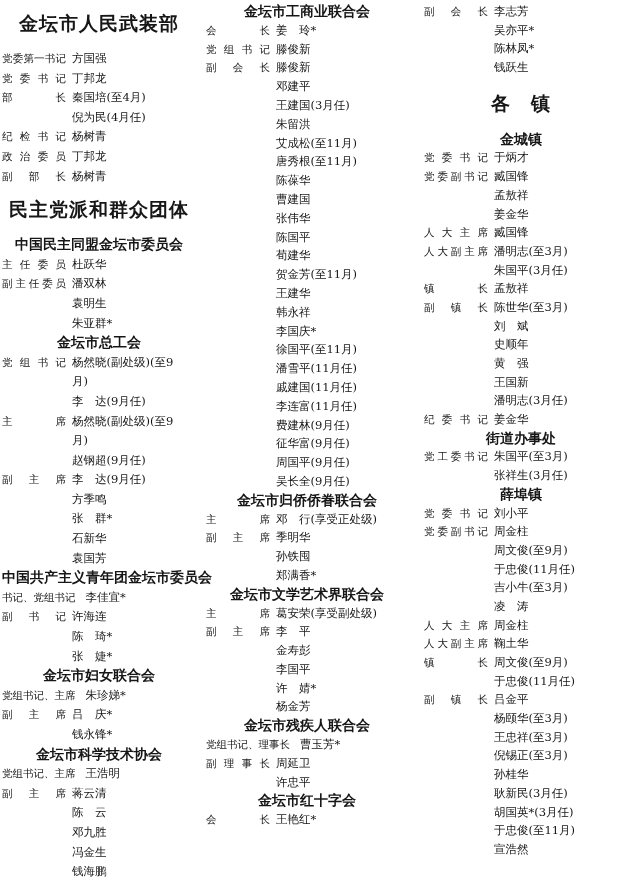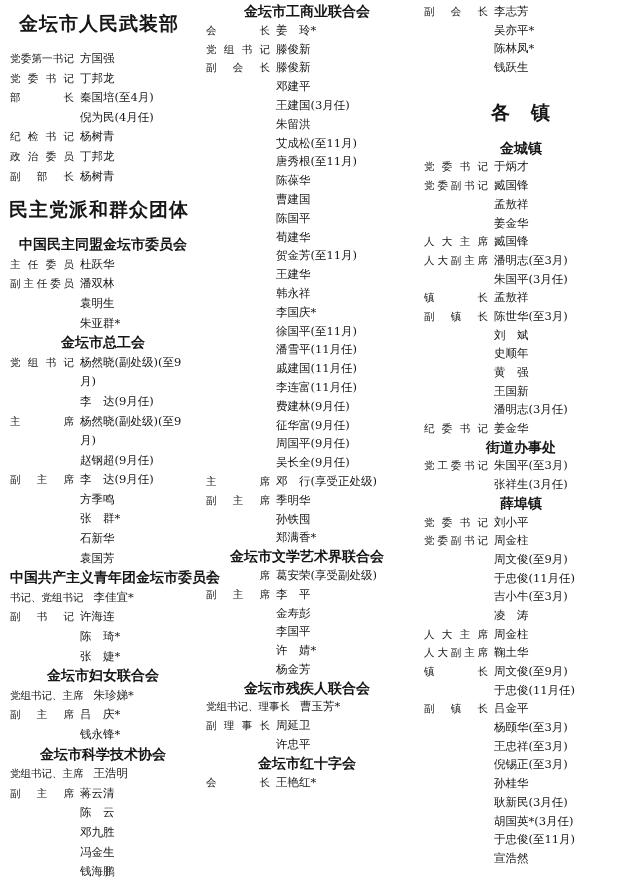--- a/index.html
+++ b/index.html
@@ -9,31 +9,31 @@
     color:#161616;
     -webkit-font-smoothing:antialiased;
   }
   .page{display:flex;width:618px;height:890px;overflow:hidden;background:#ffffff;}
   .col{box-sizing:border-box;flex:none;}
   .col-left  {width:196px;padding:4px 0 0 2px;}
   .col-middle{width:212px;padding:2px 0 0 10px;}
   .col-right {width:210px;padding:2px 0 0 16px;}
 
   .line{white-space:nowrap;}
-  .col-left   .line{line-height:19.6px;height:19.6px;margin-left:8px;}
+  .col-left   .line{line-height:19.6px;height:19.6px;}
   .col-middle .line{line-height:18.8px;height:18.8px;}
   .col-right  .line{line-height:18.7px;height:18.7px;}
 
   .h1{
     font-size:19px;font-weight:bold;text-align:center;
     letter-spacing:1px;line-height:26px;white-space:nowrap;
   }
   .col-left  .h1{margin:10px 0 13px;}
   .col-left  .h1:first-child{margin-top:6px;}
-  .col-right .h1{margin:22px 0 14px;}
+  .col-right .h1{margin:13px 0 14px;}
 
   .h2{font-size:14px;font-weight:bold;text-align:center;overflow:visible;}
 
   .row{display:flex;align-items:baseline;font-size:11.5px;}
   .title{
     display:inline-block;flex:none;
     width:64px;min-width:64px;margin-right:6px;
     font-size:10.5px;
     font-family:"DejaVu Sans","Liberation Sans",sans-serif;
     text-align:justify;text-align-last:justify;
@@ -235,20 +235,24 @@
       <div class="row line">
         <span class="title"></span>
         <span class="name">陈葆华</span>
       </div>
       <div class="row line">
         <span class="title"></span>
         <span class="name">曹建国</span>
       </div>
       <div class="row line">
         <span class="title"></span>
+        <span class="name">张伟华</span>
+      </div>
+      <div class="row line">
+        <span class="title"></span>
         <span class="name">陈国平</span>
       </div>
       <div class="row line">
         <span class="title"></span>
         <span class="name">荀建华</span>
       </div>
       <div class="row line">
         <span class="title"></span>
         <span class="name">贺金芳(至11月)</span>
       </div>
@@ -289,20 +293,21 @@
         <span class="name">征华富(9月任)</span>
       </div>
       <div class="row line">
         <span class="title"></span>
         <span class="name">周国平(9月任)</span>
       </div>
       <div class="row line">
         <span class="title"></span>
         <span class="name">吴长全(9月任)</span>
       </div>
+      <div class="h2 line">金坛市归侨侨眷联合会</div>
       <div class="row line">
         <span class="title">主席</span>
         <span class="name">邓　行(享受正处级)</span>
       </div>
       <div class="row line">
         <span class="title">副主席</span>
         <span class="name">季明华</span>
       </div>
       <div class="row line">
         <span class="title"></span>

